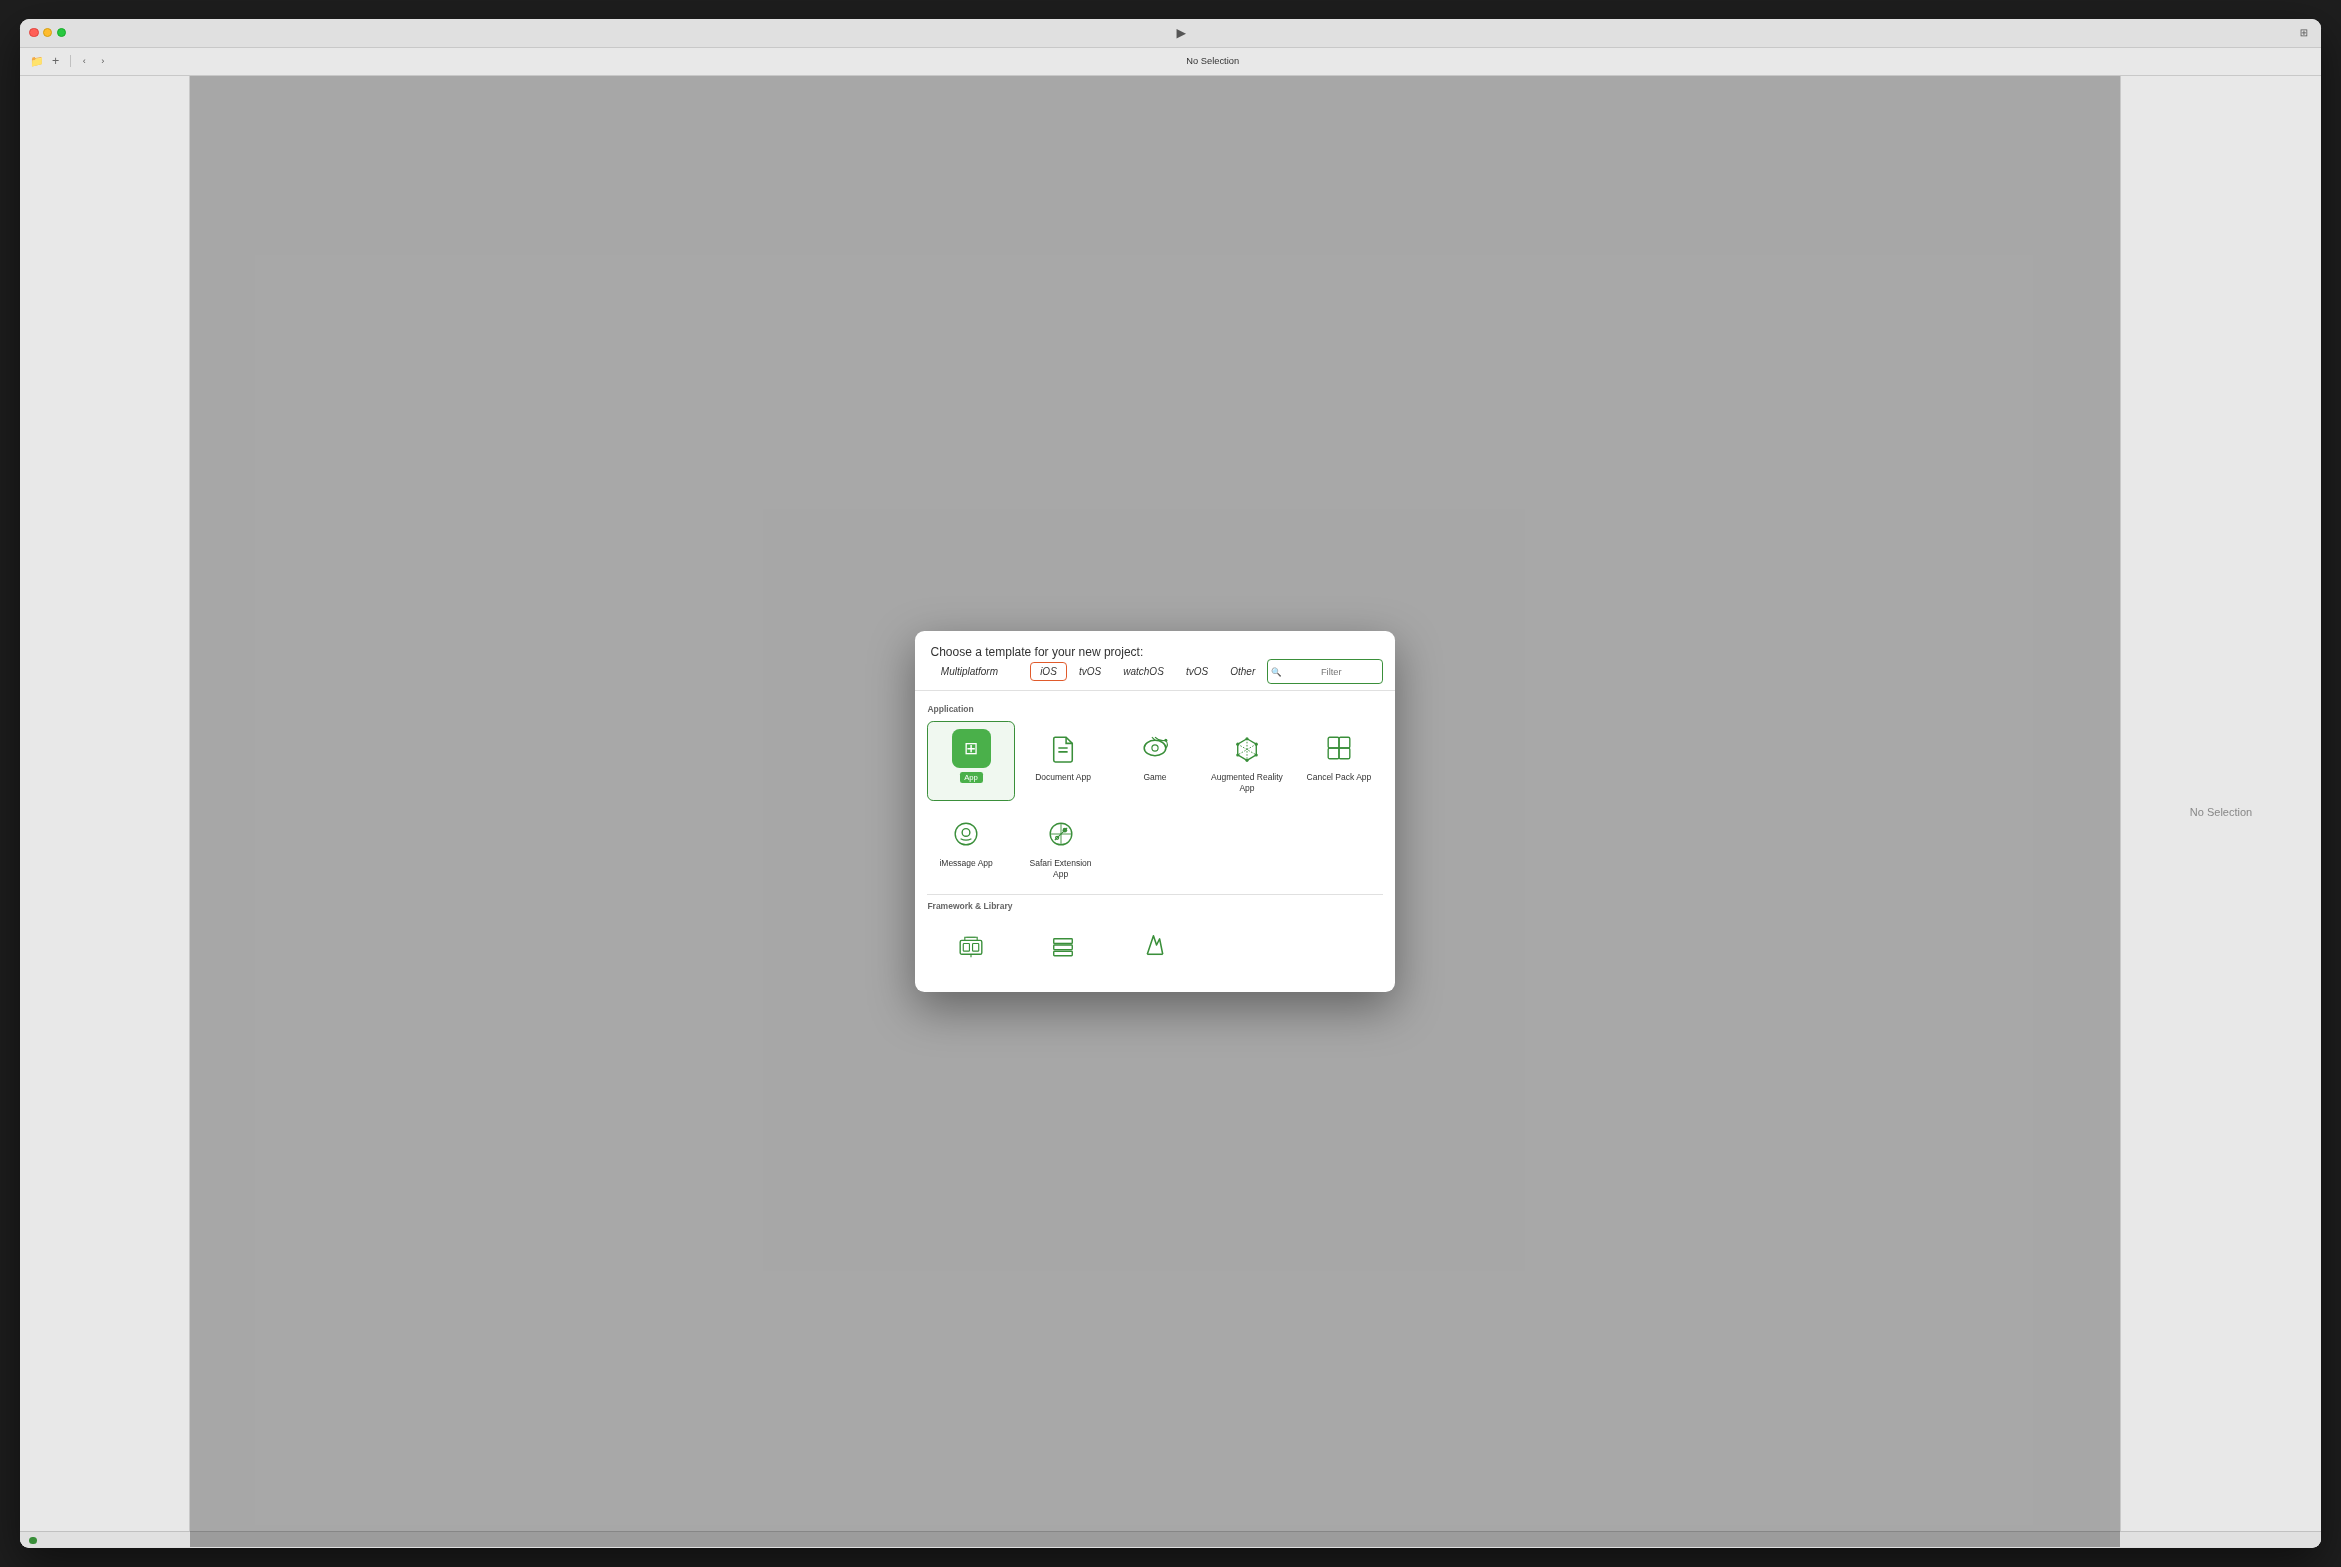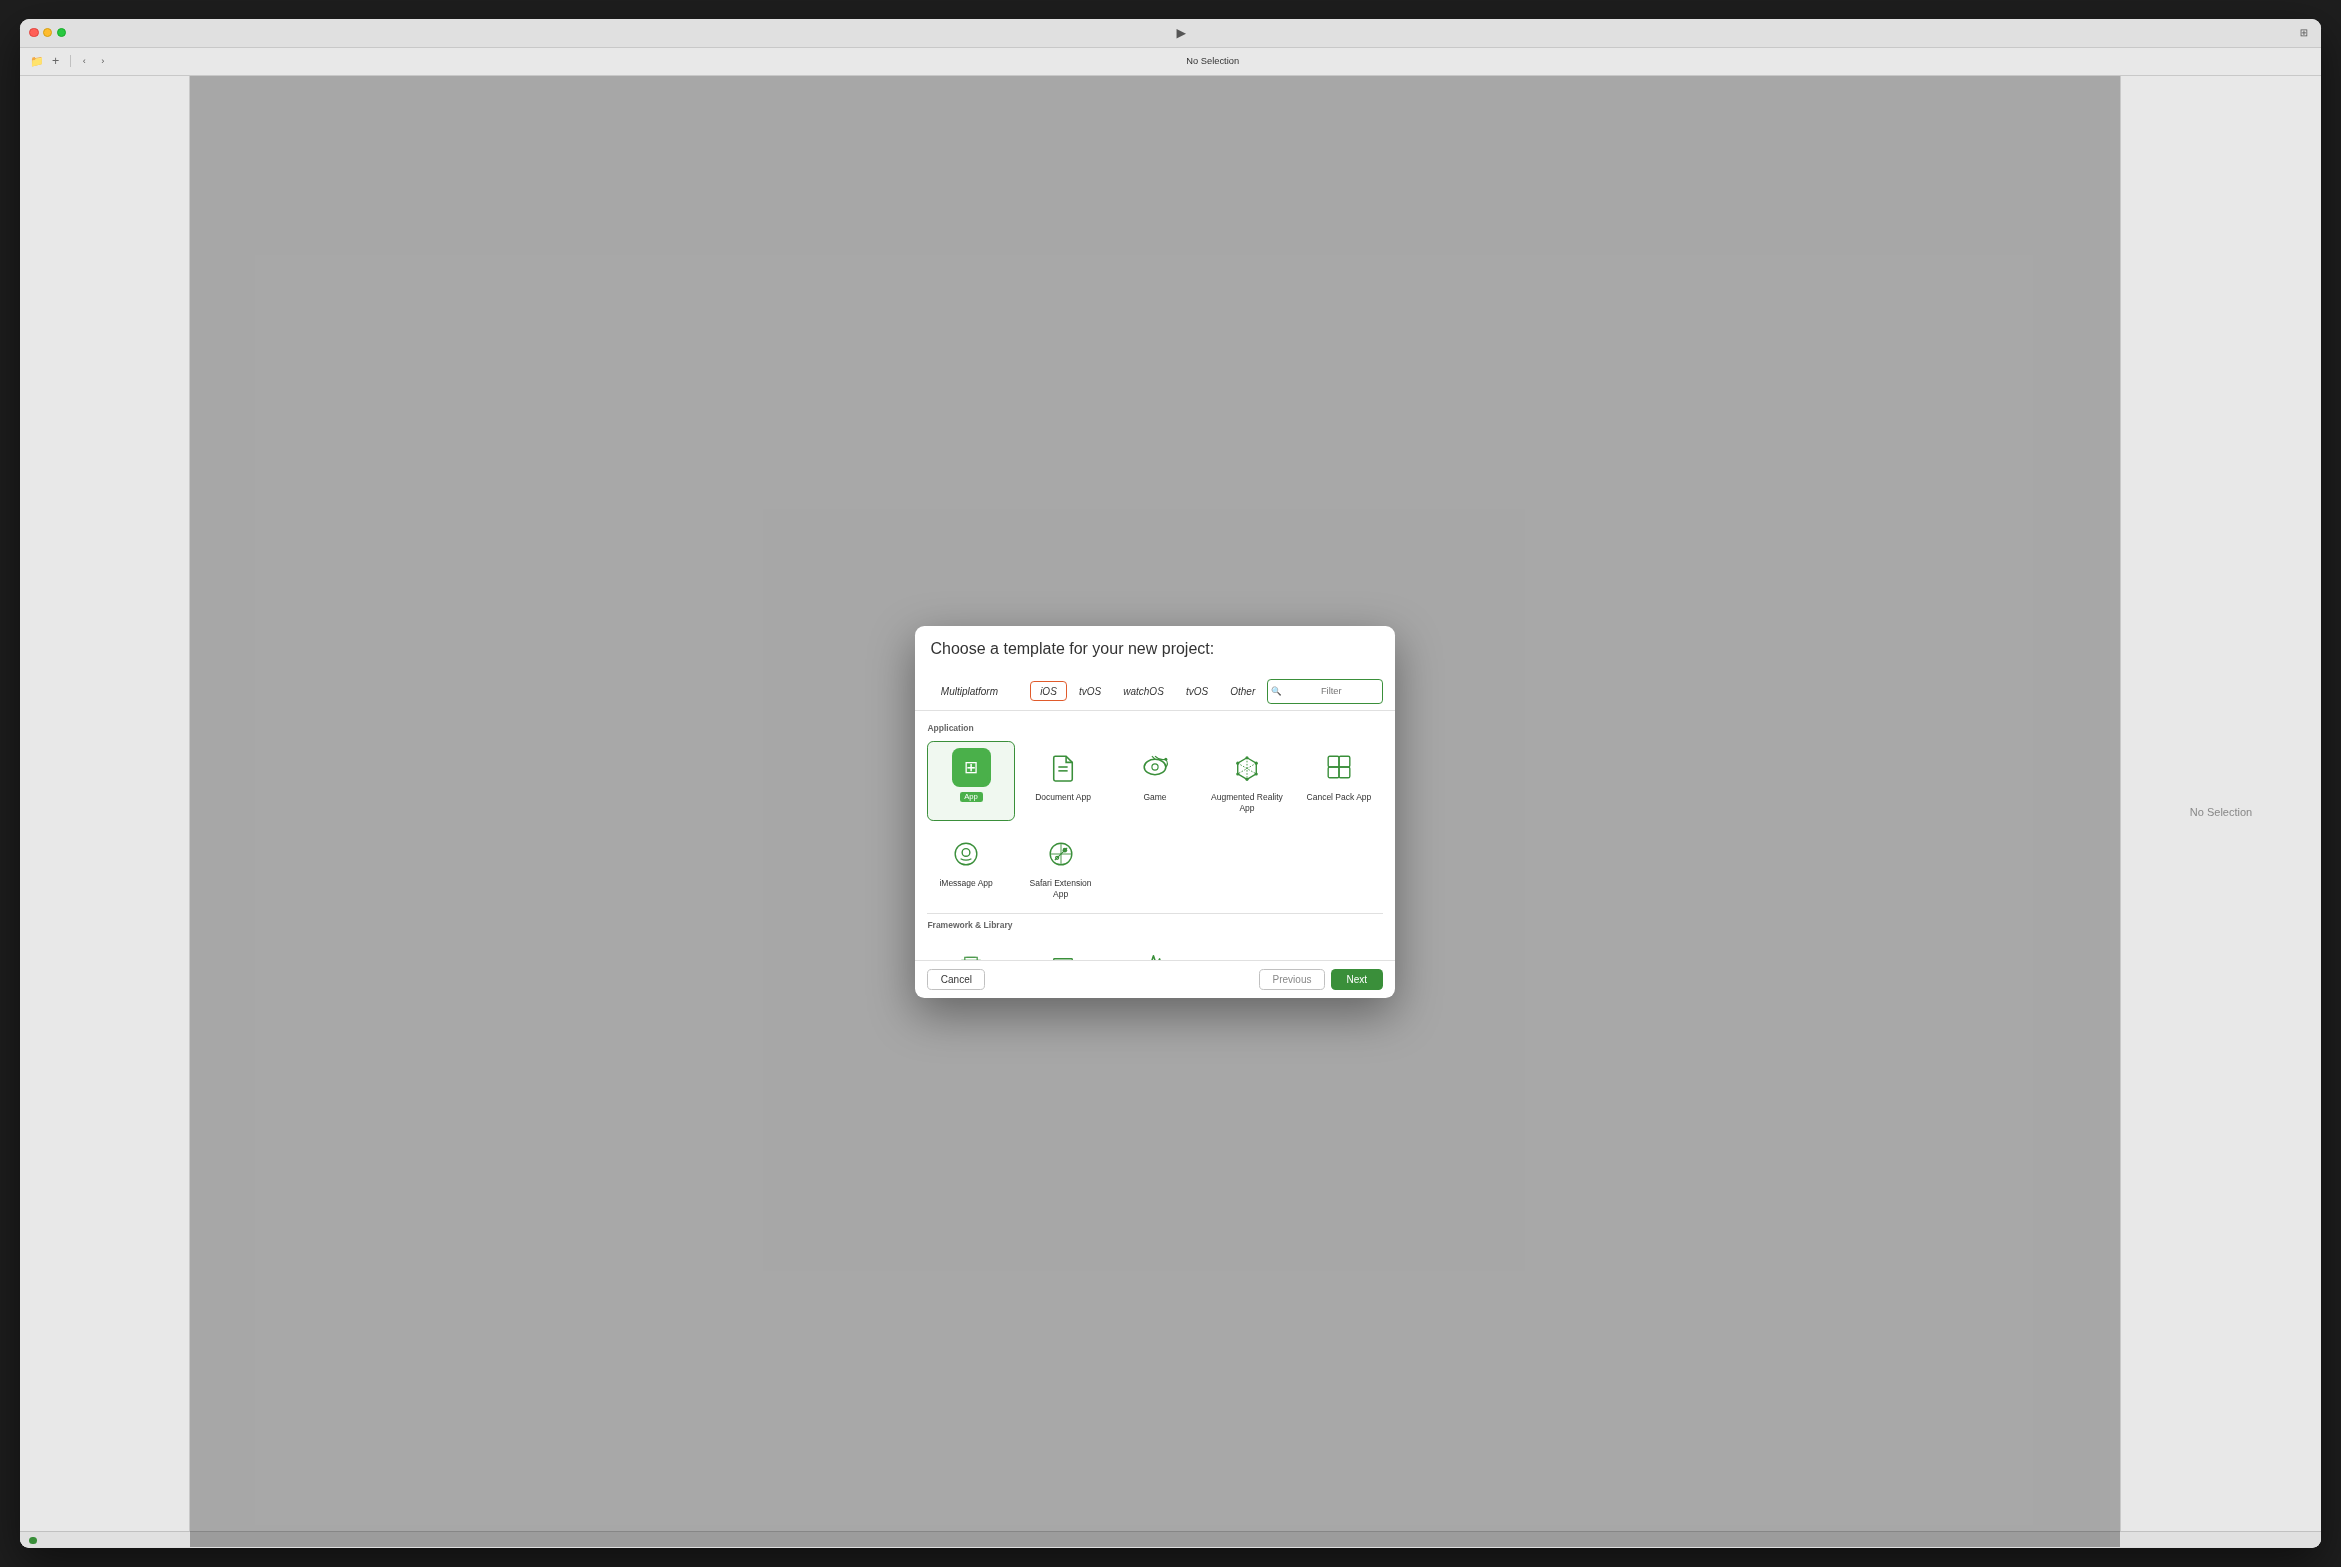--- a/index.html
+++ b/index.html
@@ -135,23 +135,23 @@
       box-shadow: 0 15.5px 46px rgba(0,0,0,0.4);
       overflow: hidden;
       display: flex;
       flex-direction: column;
     }
     .modal-header {
       padding: 14px 15.5px 6.2px;
       border-bottom: 0.8px solid #e0e0e0;
     }
     .modal-title {
-      font-size: 16px;
+      font-size: 12px;
       color: #333;
-      margin-bottom: 21px;
+      margin-bottom: 0;
     }
     .tabs-row {
       display: flex;
       align-items: center;
       gap: 1.5px;
     }
     .tab {
       padding: 3.1px 9.3px;
       border-radius: 4.6px;
       font-size: 10px;
@@ -502,27 +502,20 @@
                   <svg viewBox="0 0 44 44" fill="none">
                     <path d="M12 34 L20 10 L24 22 L28 14 L32 34" stroke="#3a8f3a" stroke-width="2" stroke-linejoin="round" fill="none"></path>
                     <line x1="12" y1="34" x2="32" y2="34" stroke="#3a8f3a" stroke-width="2"></line>
                   </svg>
                 </div>
 
               </div>
             </div>
           </div>
 
-          <div class="modal-footer">
-            <button class="btn-cancel">Cancel</button>
-            <div class="footer-right">
-              <button class="btn-previous">Previous</button>
-              <button class="btn-next">Next</button>
-            </div>
-          </div>
         </div>
       </div>
     </div>
     <div class="right-panel">
       <span>No Selection</span>
     </div>
   </div>
 
   <div class="bottom-bar">
     <div class="status-dot"></div>

